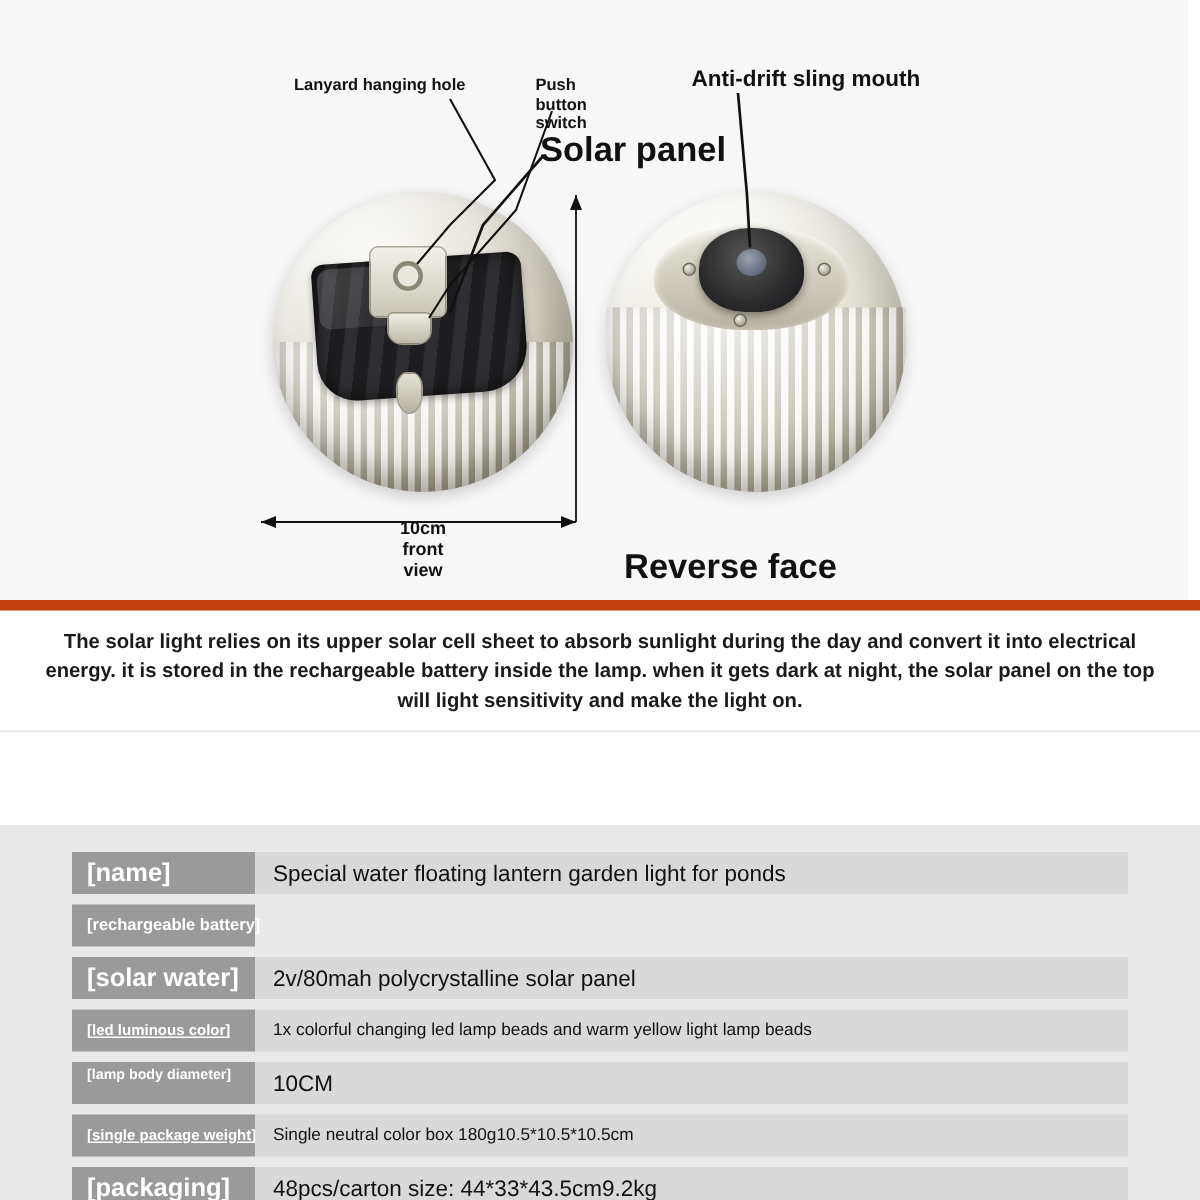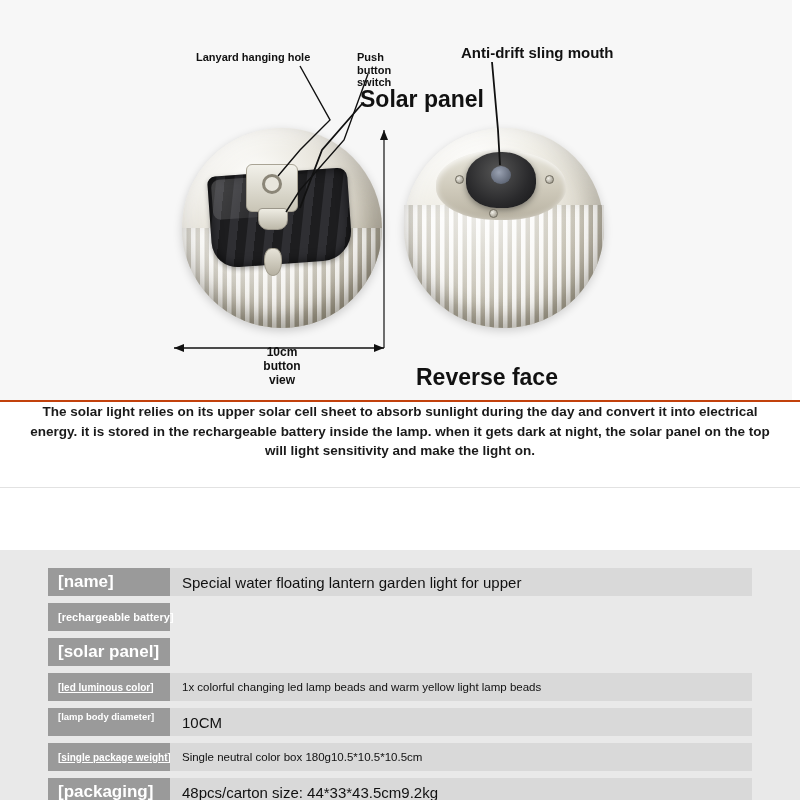--- a/index.html
+++ b/index.html
@@ -209,23 +209,24 @@
     color: #111;
     line-height: 1.15;
   }
 
   
   .desc-band {
     position: absolute;
     left: 0; top: 400px;
     width: 800px; height: 88px;
     background: #ffffff;
-    border-top: 2px solid #c2410c;
+    border-top: 7px solid #c2410c;
     border-bottom: 1px solid #e2e2e2;
     display: flex;
+    align-items: center;
     justify-content: center;
   }
   .desc-text {
     width: 760px;
     text-align: center;
     font-size: 13.5px;
     font-weight: bold;
     color: #1a1a1a;
     line-height: 1.45;
   }
@@ -327,49 +328,50 @@
     </svg>
 
     <div class="lbl lbl-lanyard">Lanyard hanging hole</div>
     <div class="lbl lbl-push">Push button switch</div>
     <div class="lbl lbl-anti">Anti-drift sling mouth</div>
     <div class="lbl lbl-solar">Solar panel</div>
     <div class="lbl lbl-reverse">Reverse face</div>
 
     <div class="lbl-dim">
       <div>10cm</div>
-      <div>button</div>
+      <div>front</div>
       <div>view</div>
     </div>
   </div>
 
   <div class="desc-band">
     <div class="desc-text">The solar light relies on its upper solar cell sheet to absorb sunlight during the day and convert it into electrical energy. it is stored in the rechargeable battery inside the lamp. when it gets dark at night, the solar panel on the top will light sensitivity and make the light on.</div>
   </div>
 
   <div class="header-bar">
     
     
     
     
   </div>
 
   <div class="param-panel">
 
     <div class="param-row r-big">
       <div class="param-key">[name]</div>
-      <div class="param-val">Special water floating lantern garden light for upper</div>
+      <div class="param-val">Special water floating lantern garden light for ponds</div>
     </div>
 
     <div class="param-row r-med">
       <div class="param-key">[rechargeable battery]</div>
     </div>
 
     <div class="param-row r-big">
-      <div class="param-key">[solar panel]</div>
+      <div class="param-key">[solar water]</div>
+      <div class="param-val">2v/80mah polycrystalline solar panel</div>
     </div>
 
     <div class="param-row r-sm">
       <div class="param-key">[led luminous color]</div>
       <div class="param-val">1x colorful changing led lamp beads and warm yellow light lamp beads</div>
     </div>
 
     <div class="param-row r-two">
       <div class="param-key">[lamp body diameter]</div>
       <div class="param-val">10CM</div>

